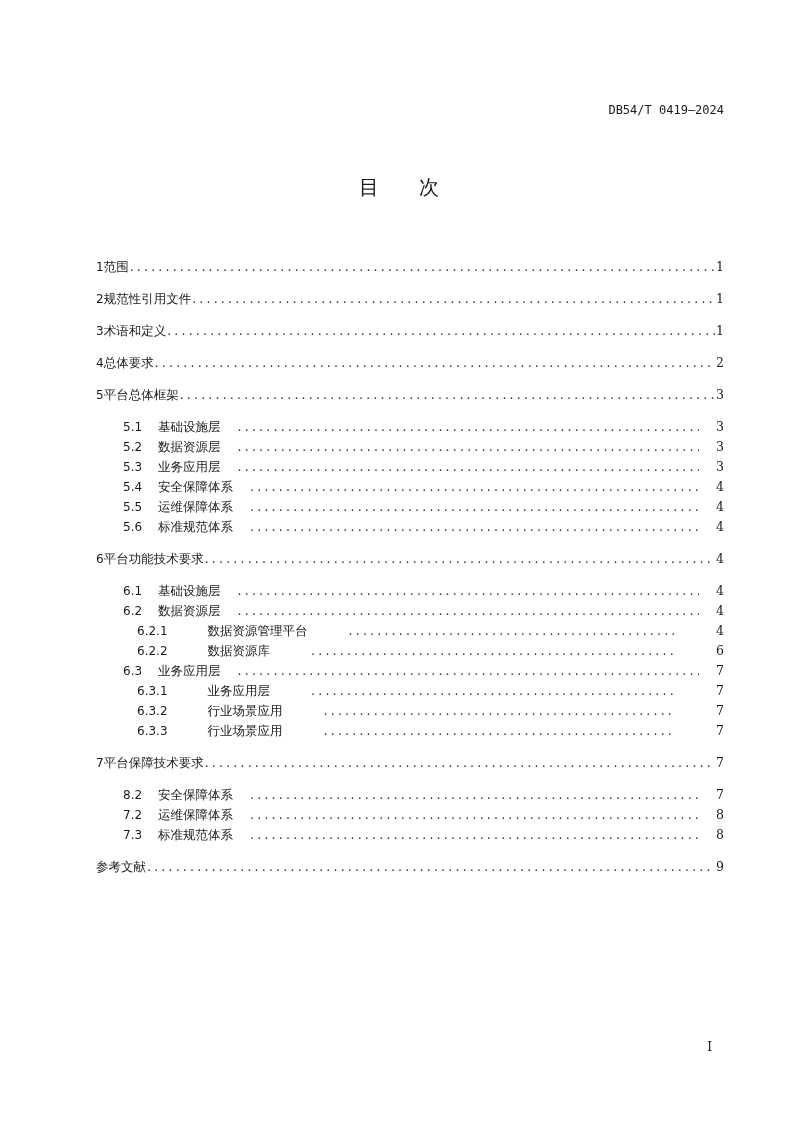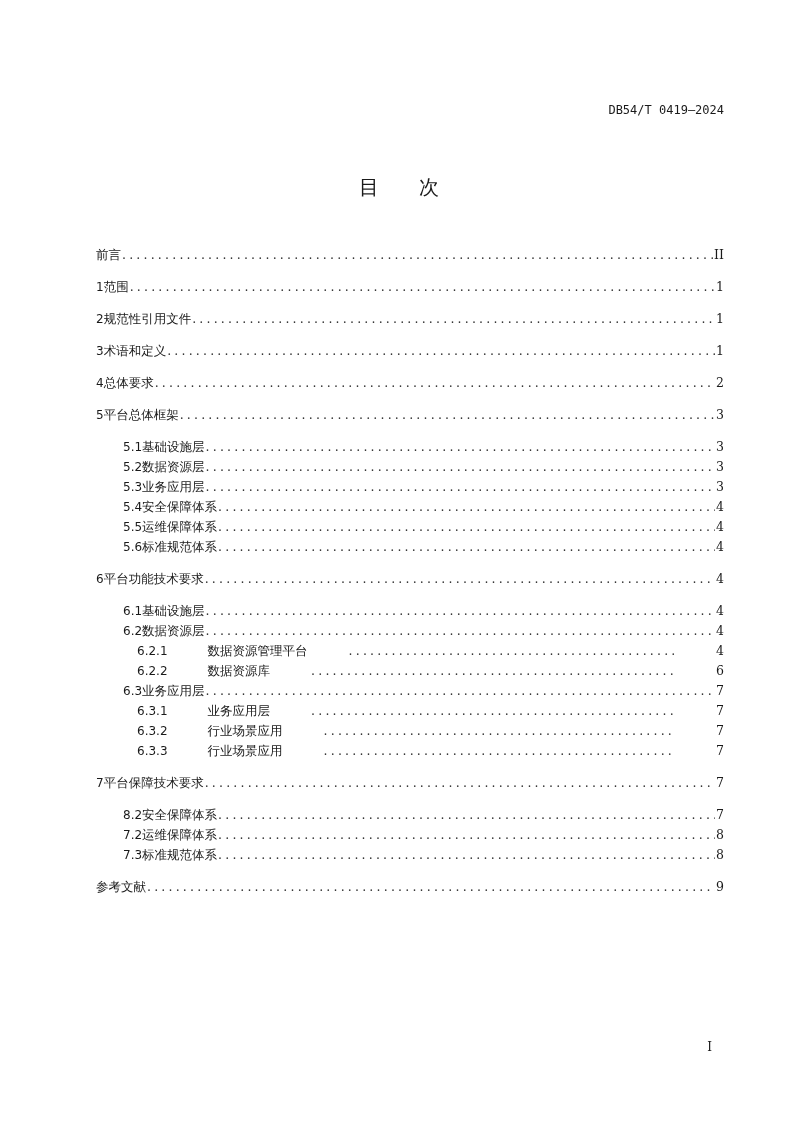--- a/index.html
+++ b/index.html
@@ -5,45 +5,40 @@
   html, body { margin: 0; padding: 0; background: #ffffff; }
   body { width: 800px; height: 1132px; position: relative; overflow: hidden; color: #1a1a1a; }
   .doc-id { position: absolute; top: 103px; right: 76px; font-family: "DejaVu Sans Mono", "Liberation Mono", monospace; font-size: 12px; letter-spacing: 0px; }
   .title { position: absolute; top: 174px; left: 0; width: 798px; text-align: center; font-family: "DejaVu Sans", sans-serif; font-size: 20px; word-spacing: 0; }
   .title span { display: inline-block; margin: 0 20px; }
   .toc { position: absolute; top: 247px; left: 96px; width: 628px; font-family: "DejaVu Serif", "Liberation Serif", serif; font-size: 12.5px; }
   .entry { display: flex; align-items: baseline; height: 20px; white-space: nowrap; }
   .entry.gap { margin-top: 12px; }
   .entry .num { font-family: "DejaVu Sans", sans-serif; font-size: 12px; display: inline-block; }
   .entry.l1 .num { width: 20px; }
-  .entry.l2 { padding-left: 27px; }
+  .entry.l2 { padding-left: 27px; gap: 16px; }
   .entry.l2 .num { width: 36px; }
   .entry.l3 { padding-left: 41px; gap: 40px; }
   .entry.l3 .num { width: 51px; }
   .entry .label { flex: 0 0 auto; }
   .entry .dots { flex: 1 1 auto; overflow: hidden; letter-spacing: 3.2px; color: #333; margin: 0 1px; }
   .entry .dots::before { content: "....................................................................................................................................................................................................................."; }
   .entry .page { flex: 0 0 auto; font-family: "DejaVu Serif", "Liberation Serif", serif; }
   .page-num { position: absolute; top: 1040px; right: 88px; font-family: "DejaVu Serif", "Liberation Serif", serif; font-size: 12px; }
 </style>
 </head>
 <body>
 
 <div class="doc-id">DB54/T 0419—2024</div>
 
 <div class="title">
   <span>目</span><span>次</span>
 </div>
 
 <div class="toc" id="toc">
-    <div class="entry l1">
-      <span class="label">前言</span>
-      <span class="dots"></span>
-      <span class="page">II</span>
-    </div>
     <div class="entry l1 gap">
       <span class="num">1</span>
       <span class="label">范围</span>
       <span class="dots"></span>
       <span class="page">1</span>
     </div>
     <div class="entry l1 gap">
       <span class="num">2</span>
       <span class="label">规范性引用文件</span>
       <span class="dots"></span>

